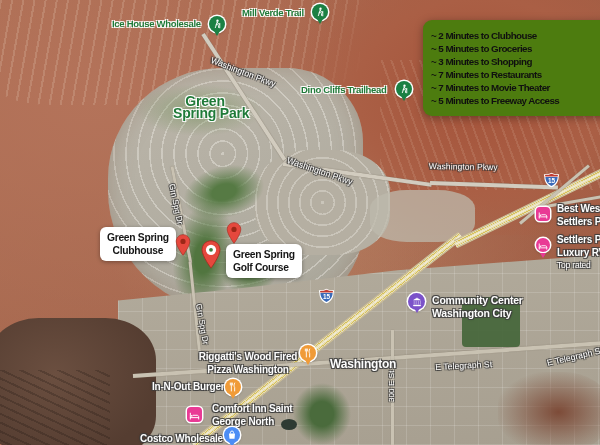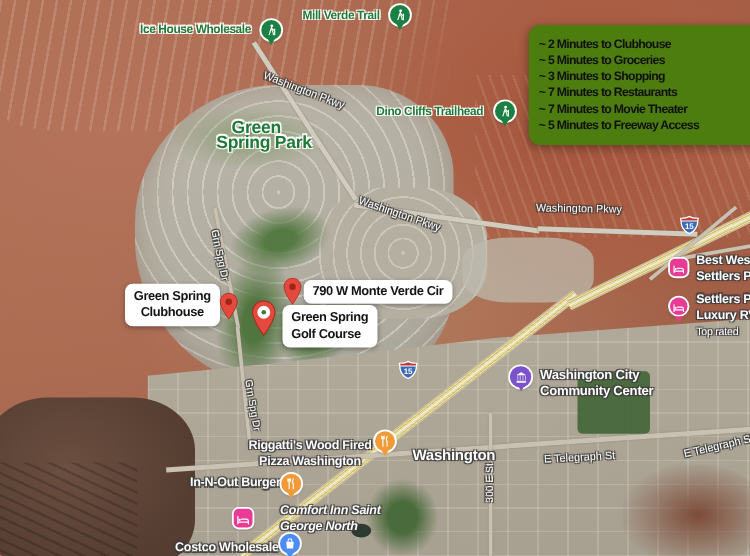--- a/index.html
+++ b/index.html
@@ -185,21 +185,21 @@
       </svg>
   </div>
 
   <div class="glabel poi halo-white" style="left:152px;top:381px;">In-N-Out Burger</div>
   <div class="cicon" style="--c:#F09B38;left:225px;top:379px;">
     <svg width="10" height="10" viewBox="0 0 12 12">
         <path d="M2.8 1.2v2.4M5.2 1.2v2.4M4 1.2v9.6M8 1.2c-1 1.8-1 3.6 0 5.4v4.2" stroke="#fff" stroke-width="1.1" fill="none" stroke-linecap="round"></path>
       </svg>
   </div>
 
-  <div class="glabel poi halo-white" style="left:224px;top:403px;font-style:italic;">
+  <div class="glabel poi halo-white" style="left:212px;top:403px;">
     <div>Comfort Inn Saint</div>
     <div>George North</div>
   </div>
   <div class="sicon" style="--c:#E93A95;left:187px;top:407px;">
     <svg width="11" height="10" viewBox="0 0 12 11">
         <path d="M1.4 3.5v6.5M1.4 8.4h9.2M10.6 10V7.6c0-1-.8-1.8-1.8-1.8H4.6" stroke="#fff" stroke-width="1.1" fill="none" stroke-linecap="round"></path>
         <circle cx="3" cy="6.4" r="1" fill="#fff"></circle>
       </svg>
   </div>
 
@@ -207,22 +207,22 @@
   <div class="cicon" style="--c:#4C8DF5;left:224px;top:427px;">
     <svg width="10" height="10" viewBox="0 0 10 10">
         <path d="M2 3.4h6l-.5 5.4h-5z" fill="#fff"></path>
         <path d="M3.5 3.4V2.5a1.5 1.5 0 013 0v.9" stroke="#fff" stroke-width=".9" fill="none"></path>
       </svg>
   </div>
 
   <div class="glabel city halo-white" style="left:330px;top:357px;">Washington</div>
 
   <div class="glabel halo-white" style="left:432px;top:294px;font-size:10.5px;letter-spacing:-.2px;line-height:12.5px;">
+    <div>Community Center</div>
     <div>Washington City</div>
-    <div>Community Center</div>
   </div>
   <div class="cicon" style="--c:#7B52C9;left:408px;top:293px;width:17px;height:17px;">
     <svg width="10" height="10" viewBox="0 0 11 11">
         <path d="M5.5 1L1.8 3.4h7.4zM2.4 4.2v4M4.6 4.2v4M7 4.2v4M9.2 4.2v4M1.6 8.8h7.9v1H1.6z" fill="#fff" stroke="#fff" stroke-width=".5"></path>
       </svg>
   </div>
 
   <div class="glabel poi halo-white" style="left:557px;top:203px;">
     <div>Best West</div>
     <div>Settlers P</div>
@@ -250,21 +250,20 @@
     <div>Green Spring</div>
     <div>Clubhouse</div>
   </div>
   <div class="pin" style="left:175px;top:234px;">
     <svg width="16" height="22" viewBox="0 0 24 34">
         <path d="M12 1C6 1 1.5 5.6 1.5 11.5 1.5 19 12 33 12 33s10.5-14 10.5-21.5C22.5 5.6 18 1 12 1z" fill="#E5483D" stroke="#A62B20" stroke-width="1"></path>
         <circle cx="12" cy="11.5" r="4" fill="#9C2717"></circle>
       </svg>
   </div>
 
-  <div class="wbox wbox-sm" style="left:243px;top:224px;">790 W Monte Verde Cir</div>
   <div class="pin" style="left:226px;top:222px;">
     <svg width="16" height="22" viewBox="0 0 24 34">
         <path d="M12 1C6 1 1.5 5.6 1.5 11.5 1.5 19 12 33 12 33s10.5-14 10.5-21.5C22.5 5.6 18 1 12 1z" fill="#E5483D" stroke="#A62B20" stroke-width="1"></path>
         <circle cx="12" cy="11.5" r="4" fill="#9C2717"></circle>
       </svg>
   </div>
 
   <div class="wbox" style="left:226px;top:244px;text-align:left;">
     <div>Green Spring</div>
     <div>Golf Course</div>

